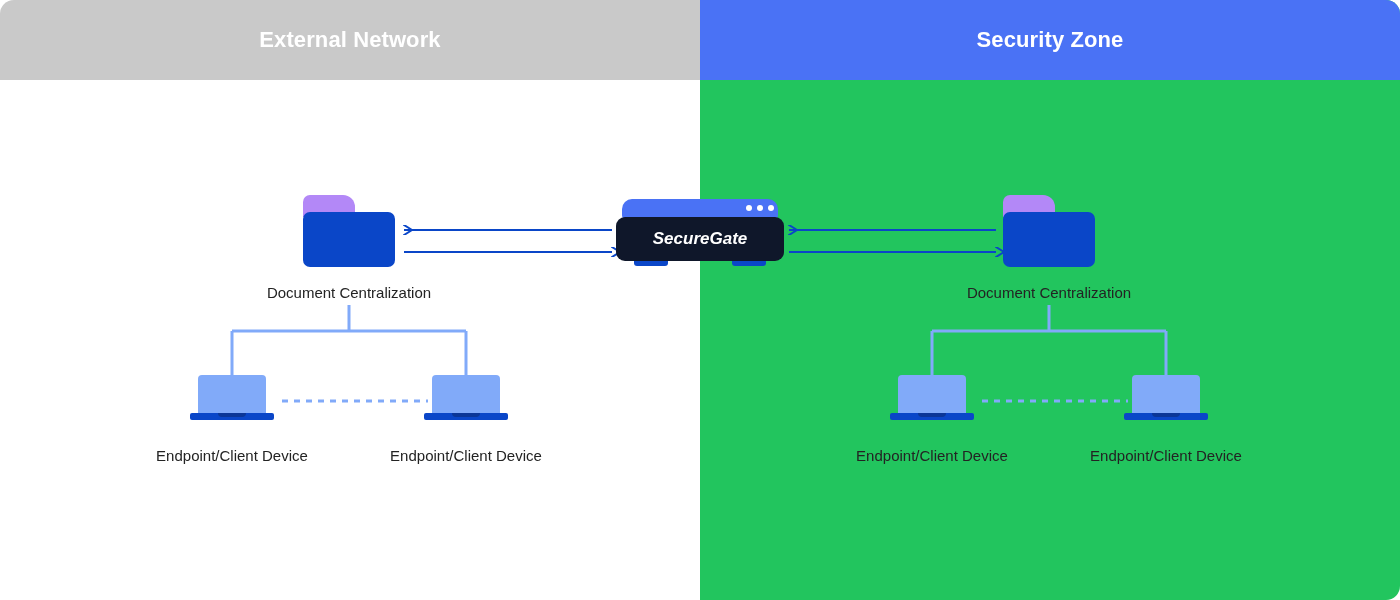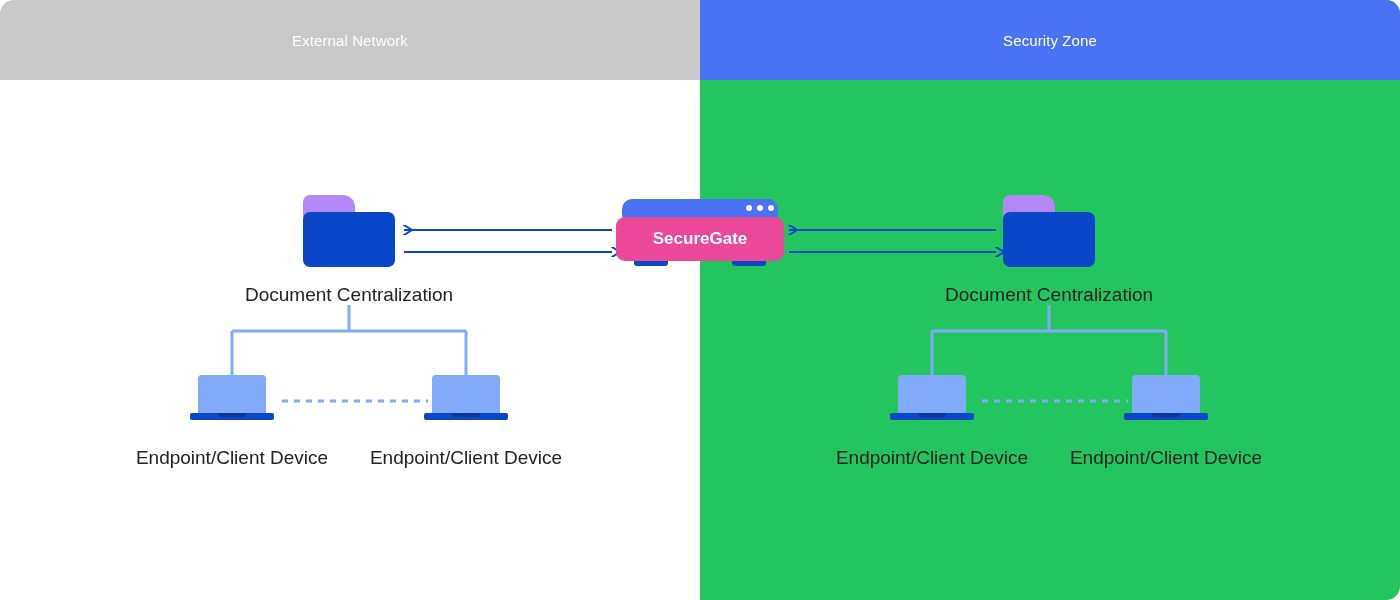--- a/index.html
+++ b/index.html
@@ -39,22 +39,22 @@
     display: flex;
     align-items: center;
     justify-content: center;
     box-sizing: border-box;
   }
   .zone.left  .zone-header { background: #c9c9c9; }
   .zone.right .zone-header { background: #4a72f5; }
 
   .zone-title {
     color: #ffffff;
-    font-size: 15px;
-    font-weight: normal;
+    font-size: 22px;
+    font-weight: bold;
     letter-spacing: .1px;
   }
 
   
   .node {
     position: absolute;
   }
 
   
   .folder {
@@ -95,25 +95,26 @@
     height: 20px;
     background: #4a72f5;
     border-radius: 10px 10px 4px 4px;
   }
   .gw-body {
     position: absolute;
     top: 18px;
     left: 0;
     width: 168px;
     height: 44px;
-    background: #ec4899;
+    background: #0f172a;
     border-radius: 9px;
     display: flex;
     align-items: center;
     justify-content: center;
+    font-style: italic;
   }
   .gw-label {
     color: #ffffff;
     font-size: 17px;
     font-weight: bold;
   }
   .gw-dots {
     position: absolute;
     top: 6px;
     right: 10px;
@@ -170,21 +171,21 @@
     height: 4px;
     background: #0b3697;
     border-radius: 0 0 4px 4px;
   }
 
   
   .node-label {
     position: absolute;
     text-align: center;
     color: #232323;
-    font-size: 19px;
+    font-size: 15px;
     white-space: nowrap;
     transform: translateX(-50%);
   }
 
   
   .svg-layer {
     position: absolute;
     inset: 0;
     width: 1400px;
     height: 600px;

